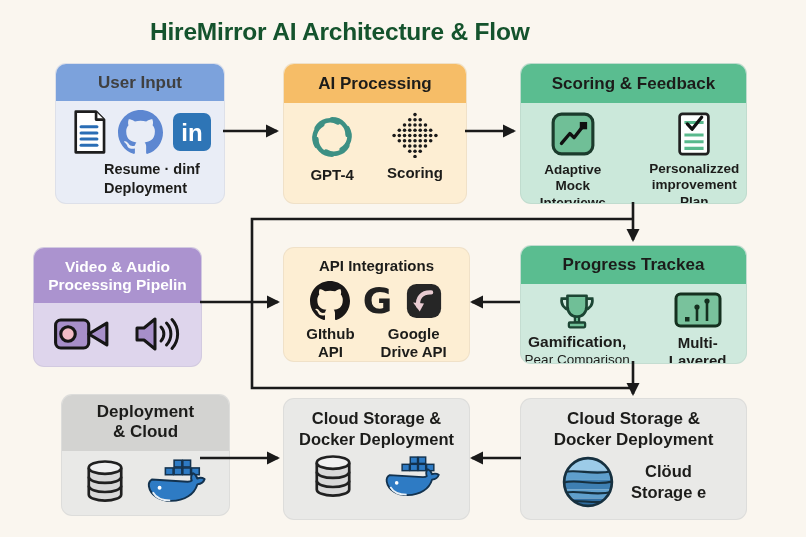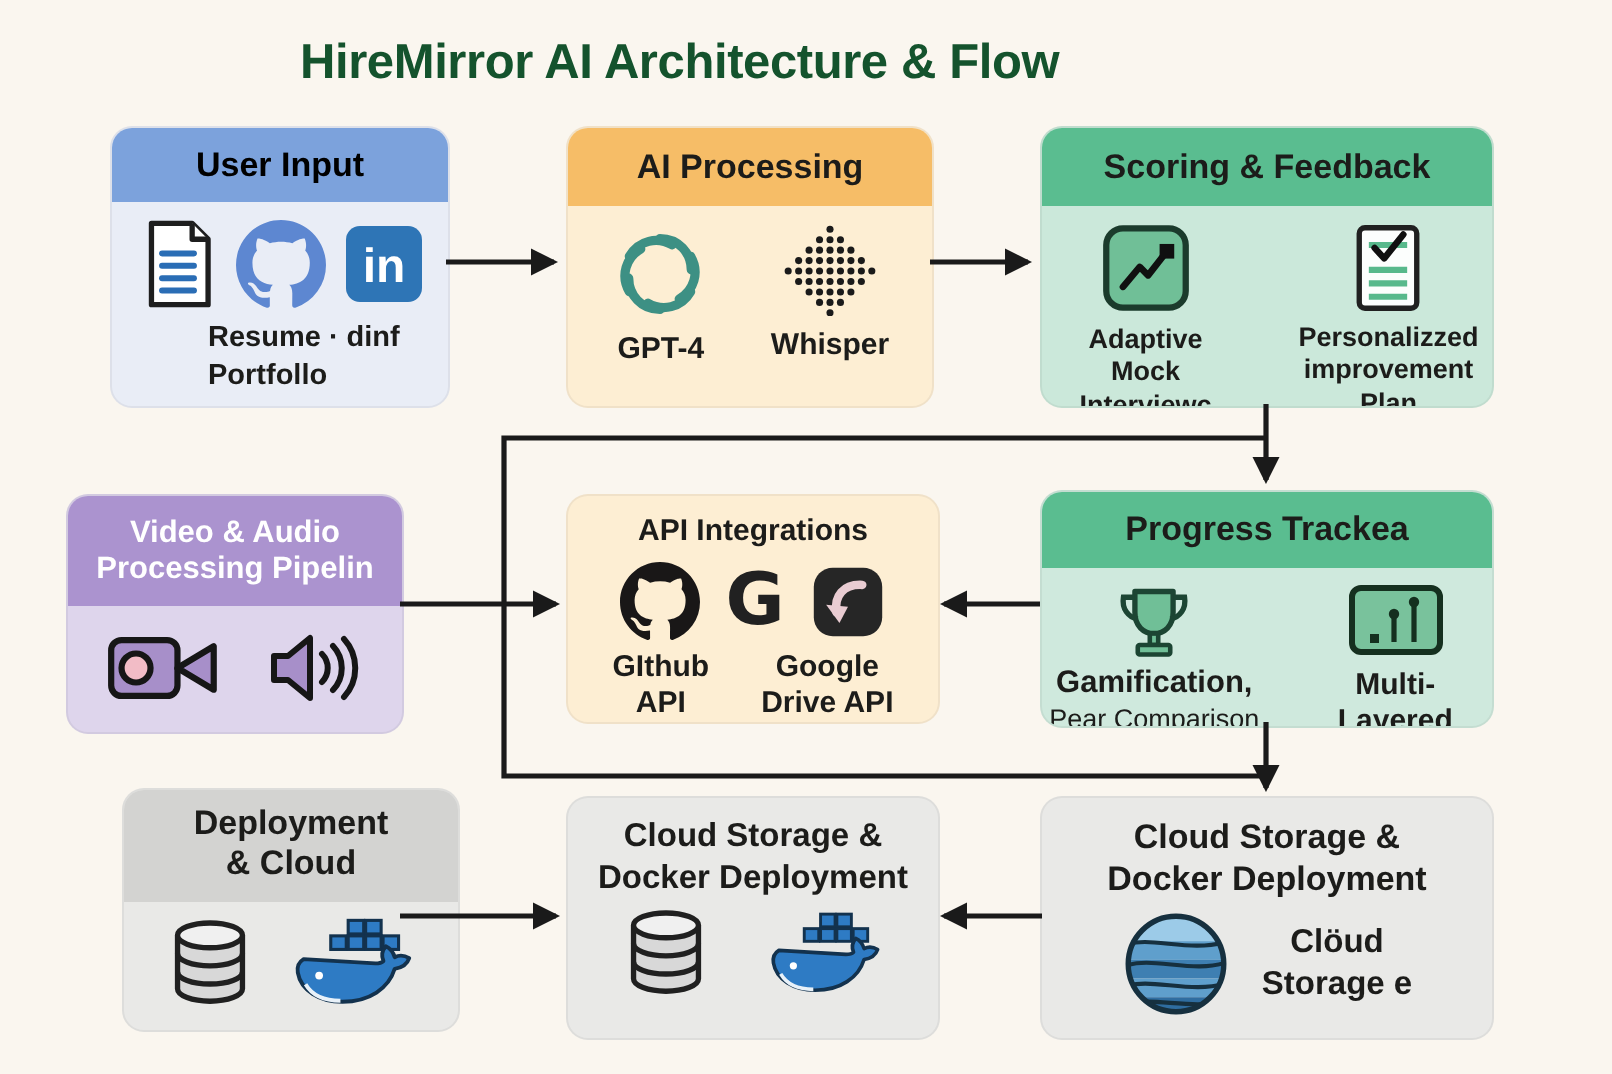--- a/index.html
+++ b/index.html
@@ -11,21 +11,21 @@
   .body{display:flex;flex-direction:column;align-items:center;}
   .iconrow{display:flex;align-items:center;justify-content:center;}
   .pre{white-space:pre-line;}
   .cols{display:flex;justify-content:center;align-items:flex-start;width:100%;}
   .col{display:flex;flex-direction:column;align-items:center;}
   .lbl{font-weight:700;font-size:15px;text-align:center;line-height:1.22;}
   .lbl2{font-weight:600;font-size:13.5px;text-align:center;line-height:1.22;}
   svg{display:block;}
   
   #user-input{left:55px;top:63px;width:168px;height:139px;background:var(--user-body);}
-  #user-input .hdr{height:37px;background:var(--user-header);color:#000000;}
+  #user-input .hdr{height:37px;background:var(--user-header);color:#404040;}
   #ai-processing{left:283px;top:63px;width:182px;height:139px;background:var(--ai-body);}
   #ai-processing .hdr{height:39px;background:var(--ai-header);}
   #scoring{left:520px;top:63px;width:225px;height:139px;background:var(--scoring-body);}
   #scoring .hdr{height:39px;background:var(--green-header);}
   #video-audio{left:33px;top:247px;width:167px;height:118px;background:var(--video-body);}
   #video-audio .hdr{height:55px;background:var(--video-header);color:#fff;font-size:15.5px;}
   #api-box{left:283px;top:247px;width:185px;height:113px;background:var(--ai-body);}
   #progress{left:520px;top:245px;width:225px;height:117px;background:var(--progress-body);}
   #progress .hdr{height:38px;background:var(--green-header);}
   #deployment{left:33px;top:394px;width:167px;height:120px;background:var(--gray-body);margin-left:28px;}
@@ -70,21 +70,21 @@
           </svg>
         </span>
         <span>
           <svg width="40" height="40" viewBox="0 0 40 40">
             <rect x="1" y="1" width="38" height="38" rx="7" fill="var(--linkedin-blue)"></rect>
             <text x="20" y="29" text-anchor="middle" font-family="Liberation Sans,sans-serif" font-size="24" font-weight="bold" fill="#ffffff">in</text>
           </svg>
         </span>
       </div>
       <div class="cap-user pre">Resume · dinf
-Portfollo</div>
+Deployment</div>
     </div>
   </div>
 
   <div class="box" id="ai-processing">
     <div class="hdr">AI Processing</div>
     <div class="cols" style="gap:30px;margin-top:9px;">
       <div class="col" style="gap:4px;">
         <span>
           <svg width="50" height="50" viewBox="-24 -24 48 48">
             <g fill="none" stroke="var(--openai-teal)" stroke-width="4.4" stroke-linecap="round">
@@ -138,21 +138,21 @@
               <circle cx="17" cy="32.5" r="1.7"></circle>
               <circle cx="22" cy="32.5" r="1.7"></circle>
               <circle cx="27" cy="32.5" r="1.7"></circle>
               <circle cx="32" cy="32.5" r="1.7"></circle>
             <circle cx="17" cy="37.5" r="1.7"></circle>
               <circle cx="22" cy="37.5" r="1.7"></circle>
               <circle cx="27" cy="37.5" r="1.7"></circle>
             <circle cx="22" cy="42.5" r="1.7"></circle>
           </svg>
         </span>
-        <div class="lbl">Whisper</div>
+        <div class="lbl">Scoring</div>
       </div>
     </div>
   </div>
 
   <div class="box" id="scoring">
     <div class="hdr">Scoring &amp; Feedback</div>
     <div class="cols" style="gap:18px;margin-top:8px;">
       <div class="col" style="gap:5px;width:108px;">
         <span>
           <svg width="46" height="46" viewBox="0 0 44 44">

